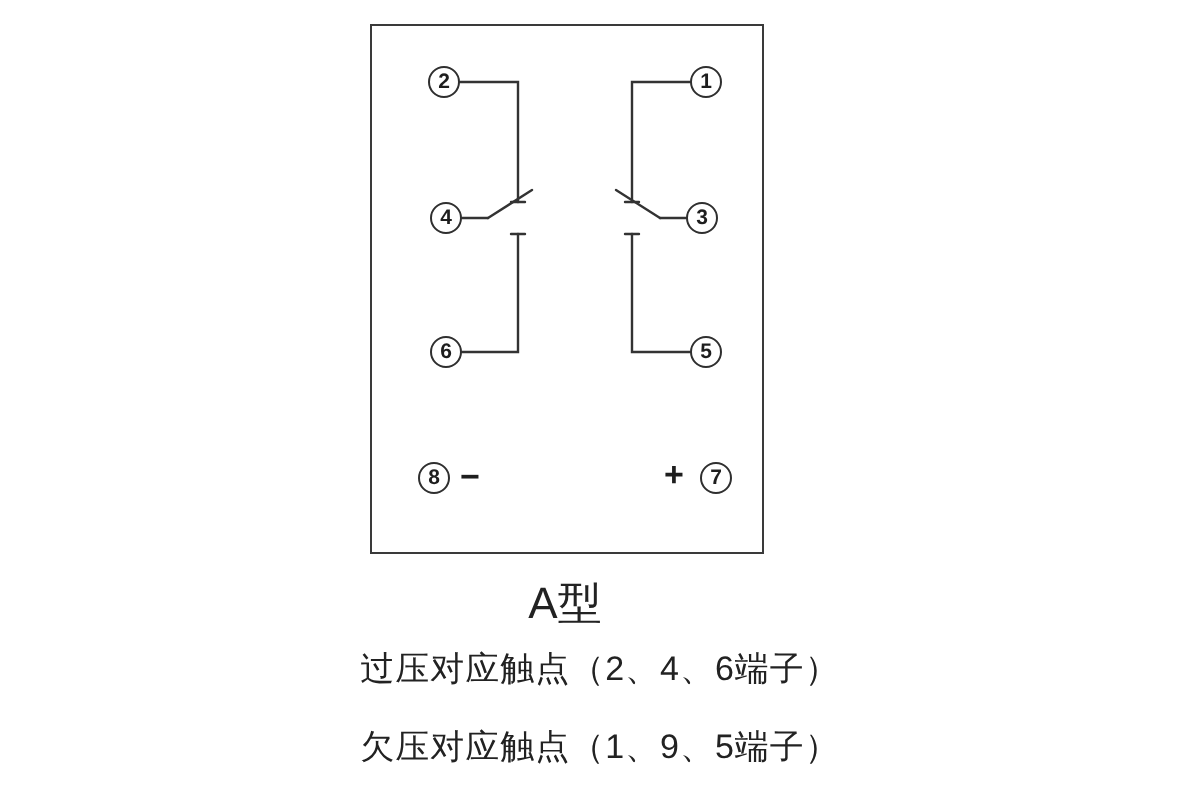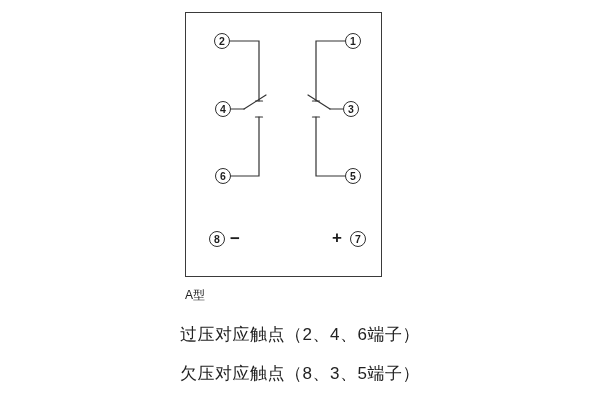--- a/index.html
+++ b/index.html
@@ -65,21 +65,22 @@
     color: #1e1e1e;
     line-height: 16px;
   }
   .minus { left: 44px;  top: 218px; }
   .plus  { left: 146px; top: 217px; }
   .type-caption {
     position: absolute;
     left: 185px;
     top: 287px;
     width: 195px;
-    font-size: 12px;
+    text-align: center;
+    font-size: 22px;
     color: #222;
   }
   .note {
     position: absolute;
     left: 0;
     width: 600px;
     text-align: center;
     font-size: 17px;
     color: #222;
     letter-spacing: 0.5px;
@@ -123,15 +124,15 @@
     <span class="terminal t7">7</span>
 
     <span class="polarity minus">−</span>
     <span class="polarity plus">+</span>
   </div>
 
   <div class="type-caption">A型</div>
 
   <div class="note note-over">过压对应触点（2、4、6端子）</div>
 
-  <div class="note note-under">欠压对应触点（8、3、5端子）</div>
+  <div class="note note-under">欠压对应触点（1、9、5端子）</div>
 
 </div>
 
 </body></html>

